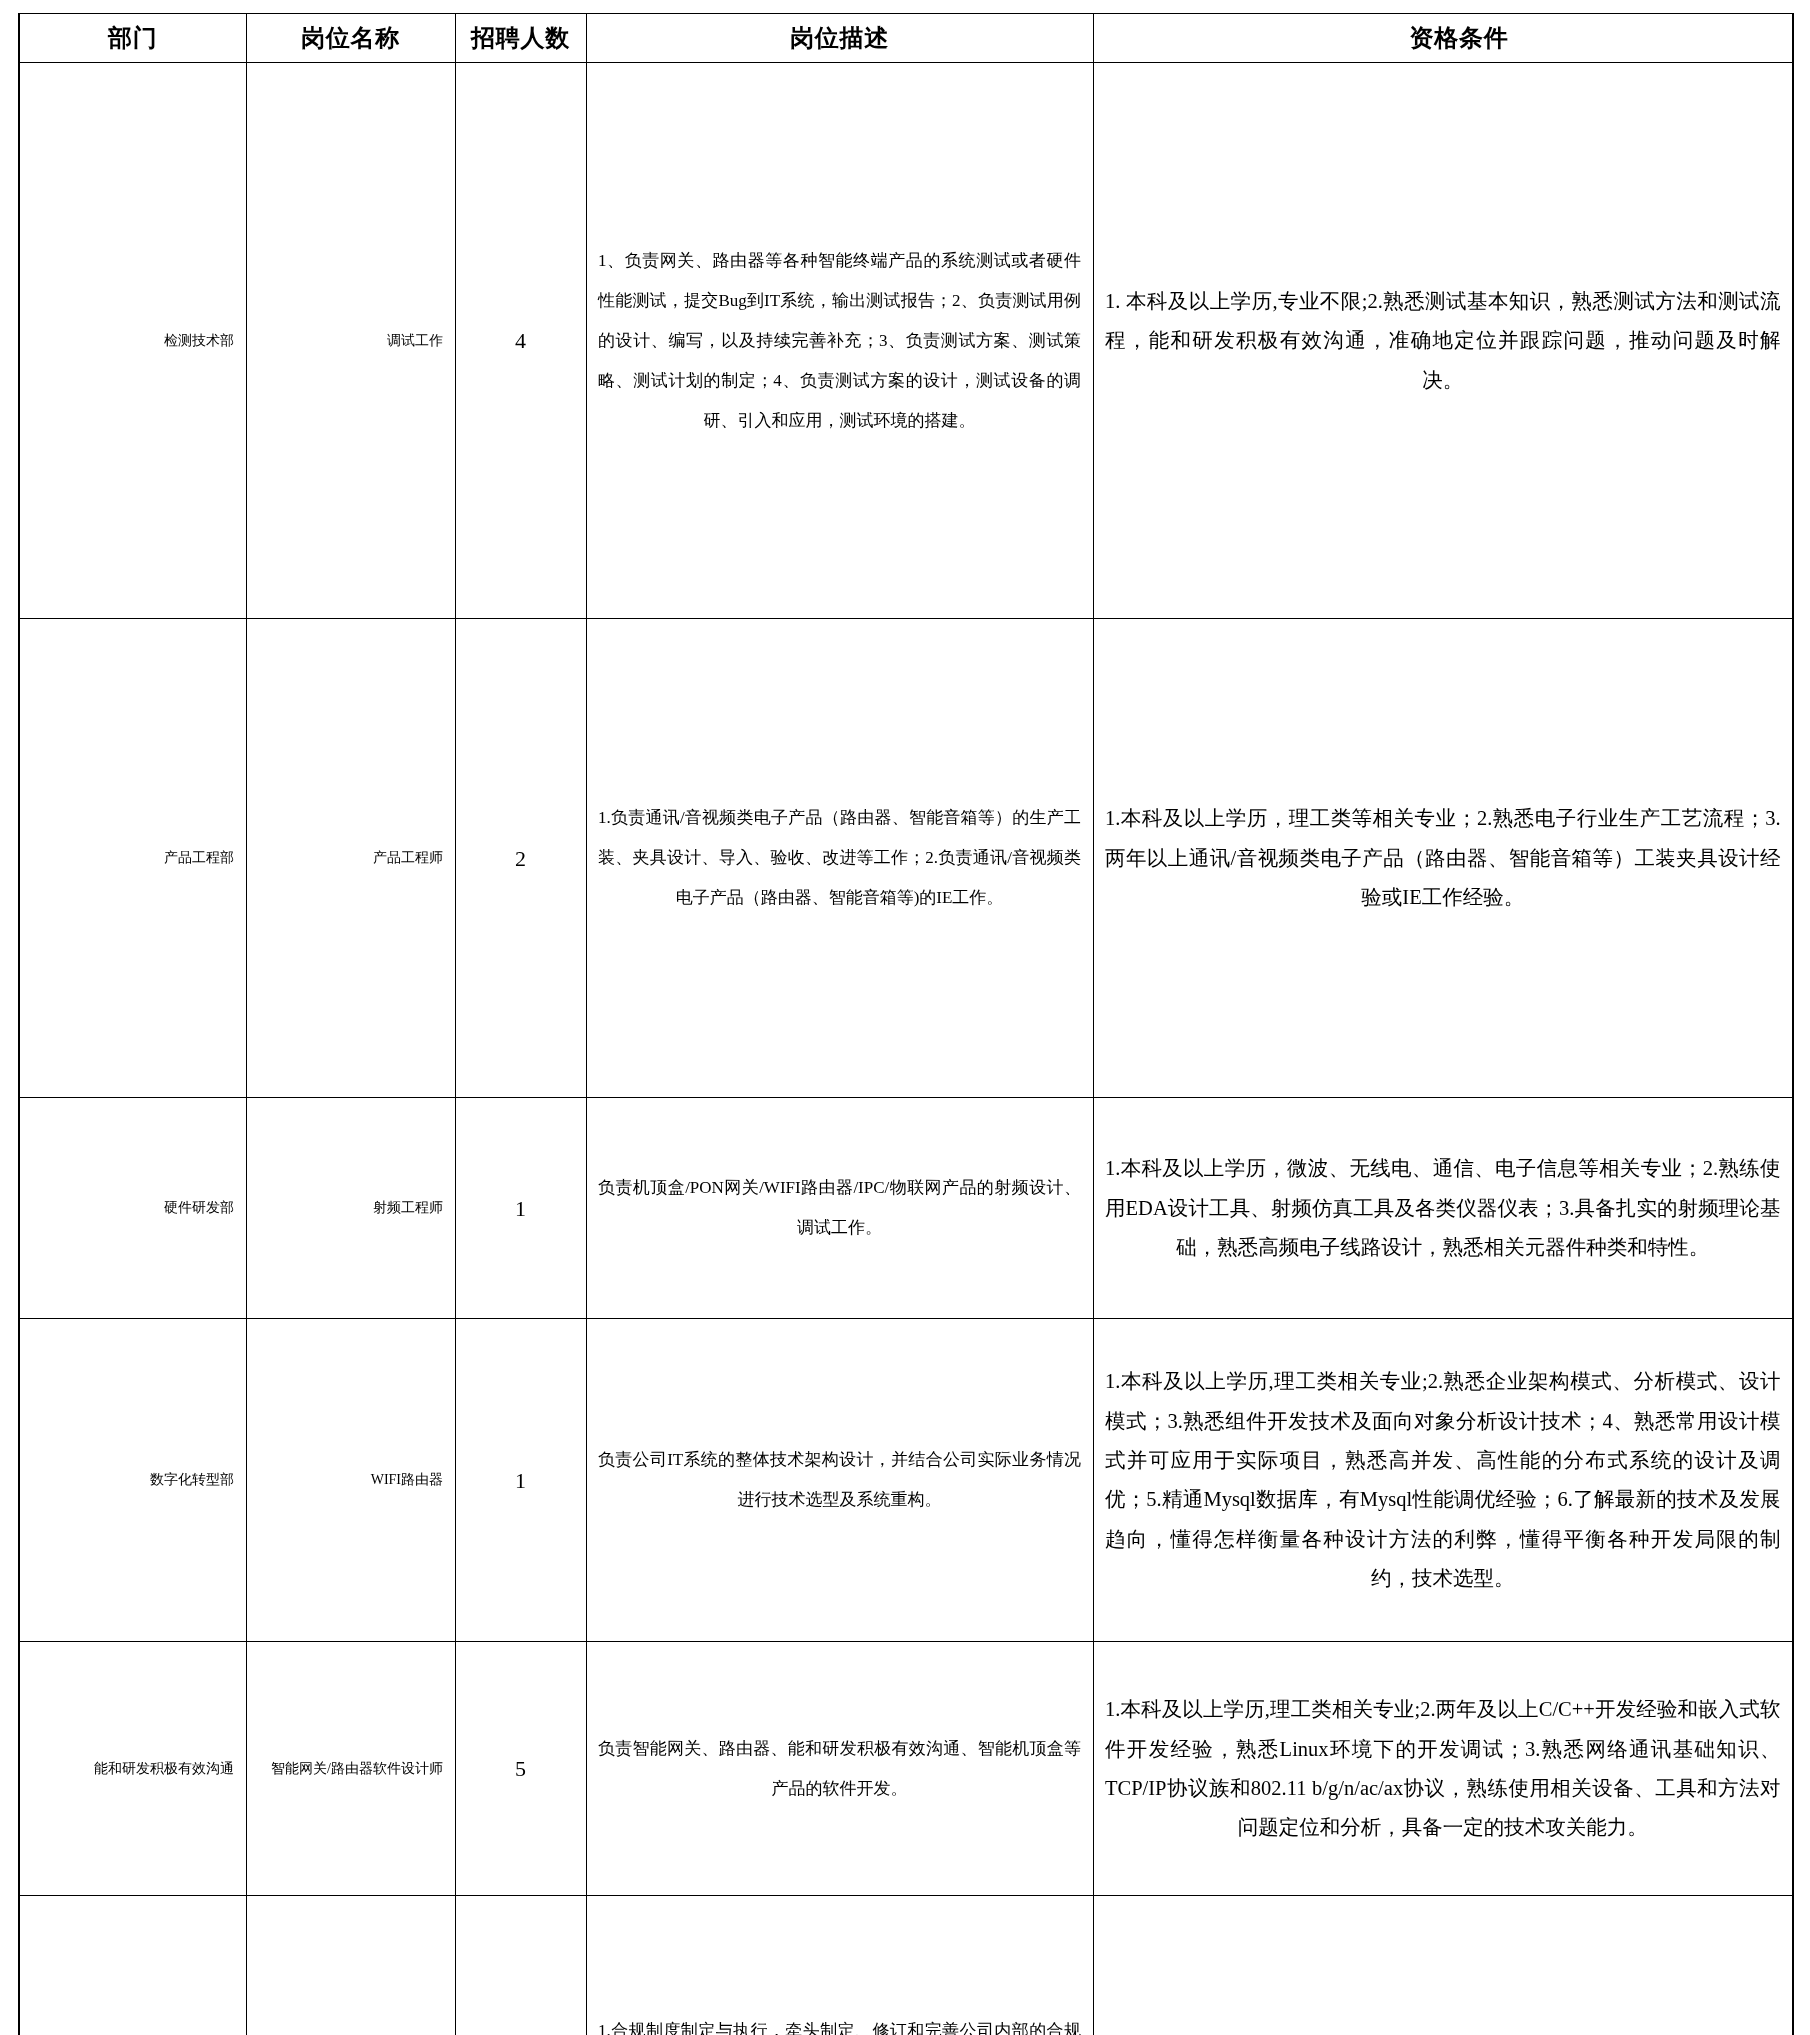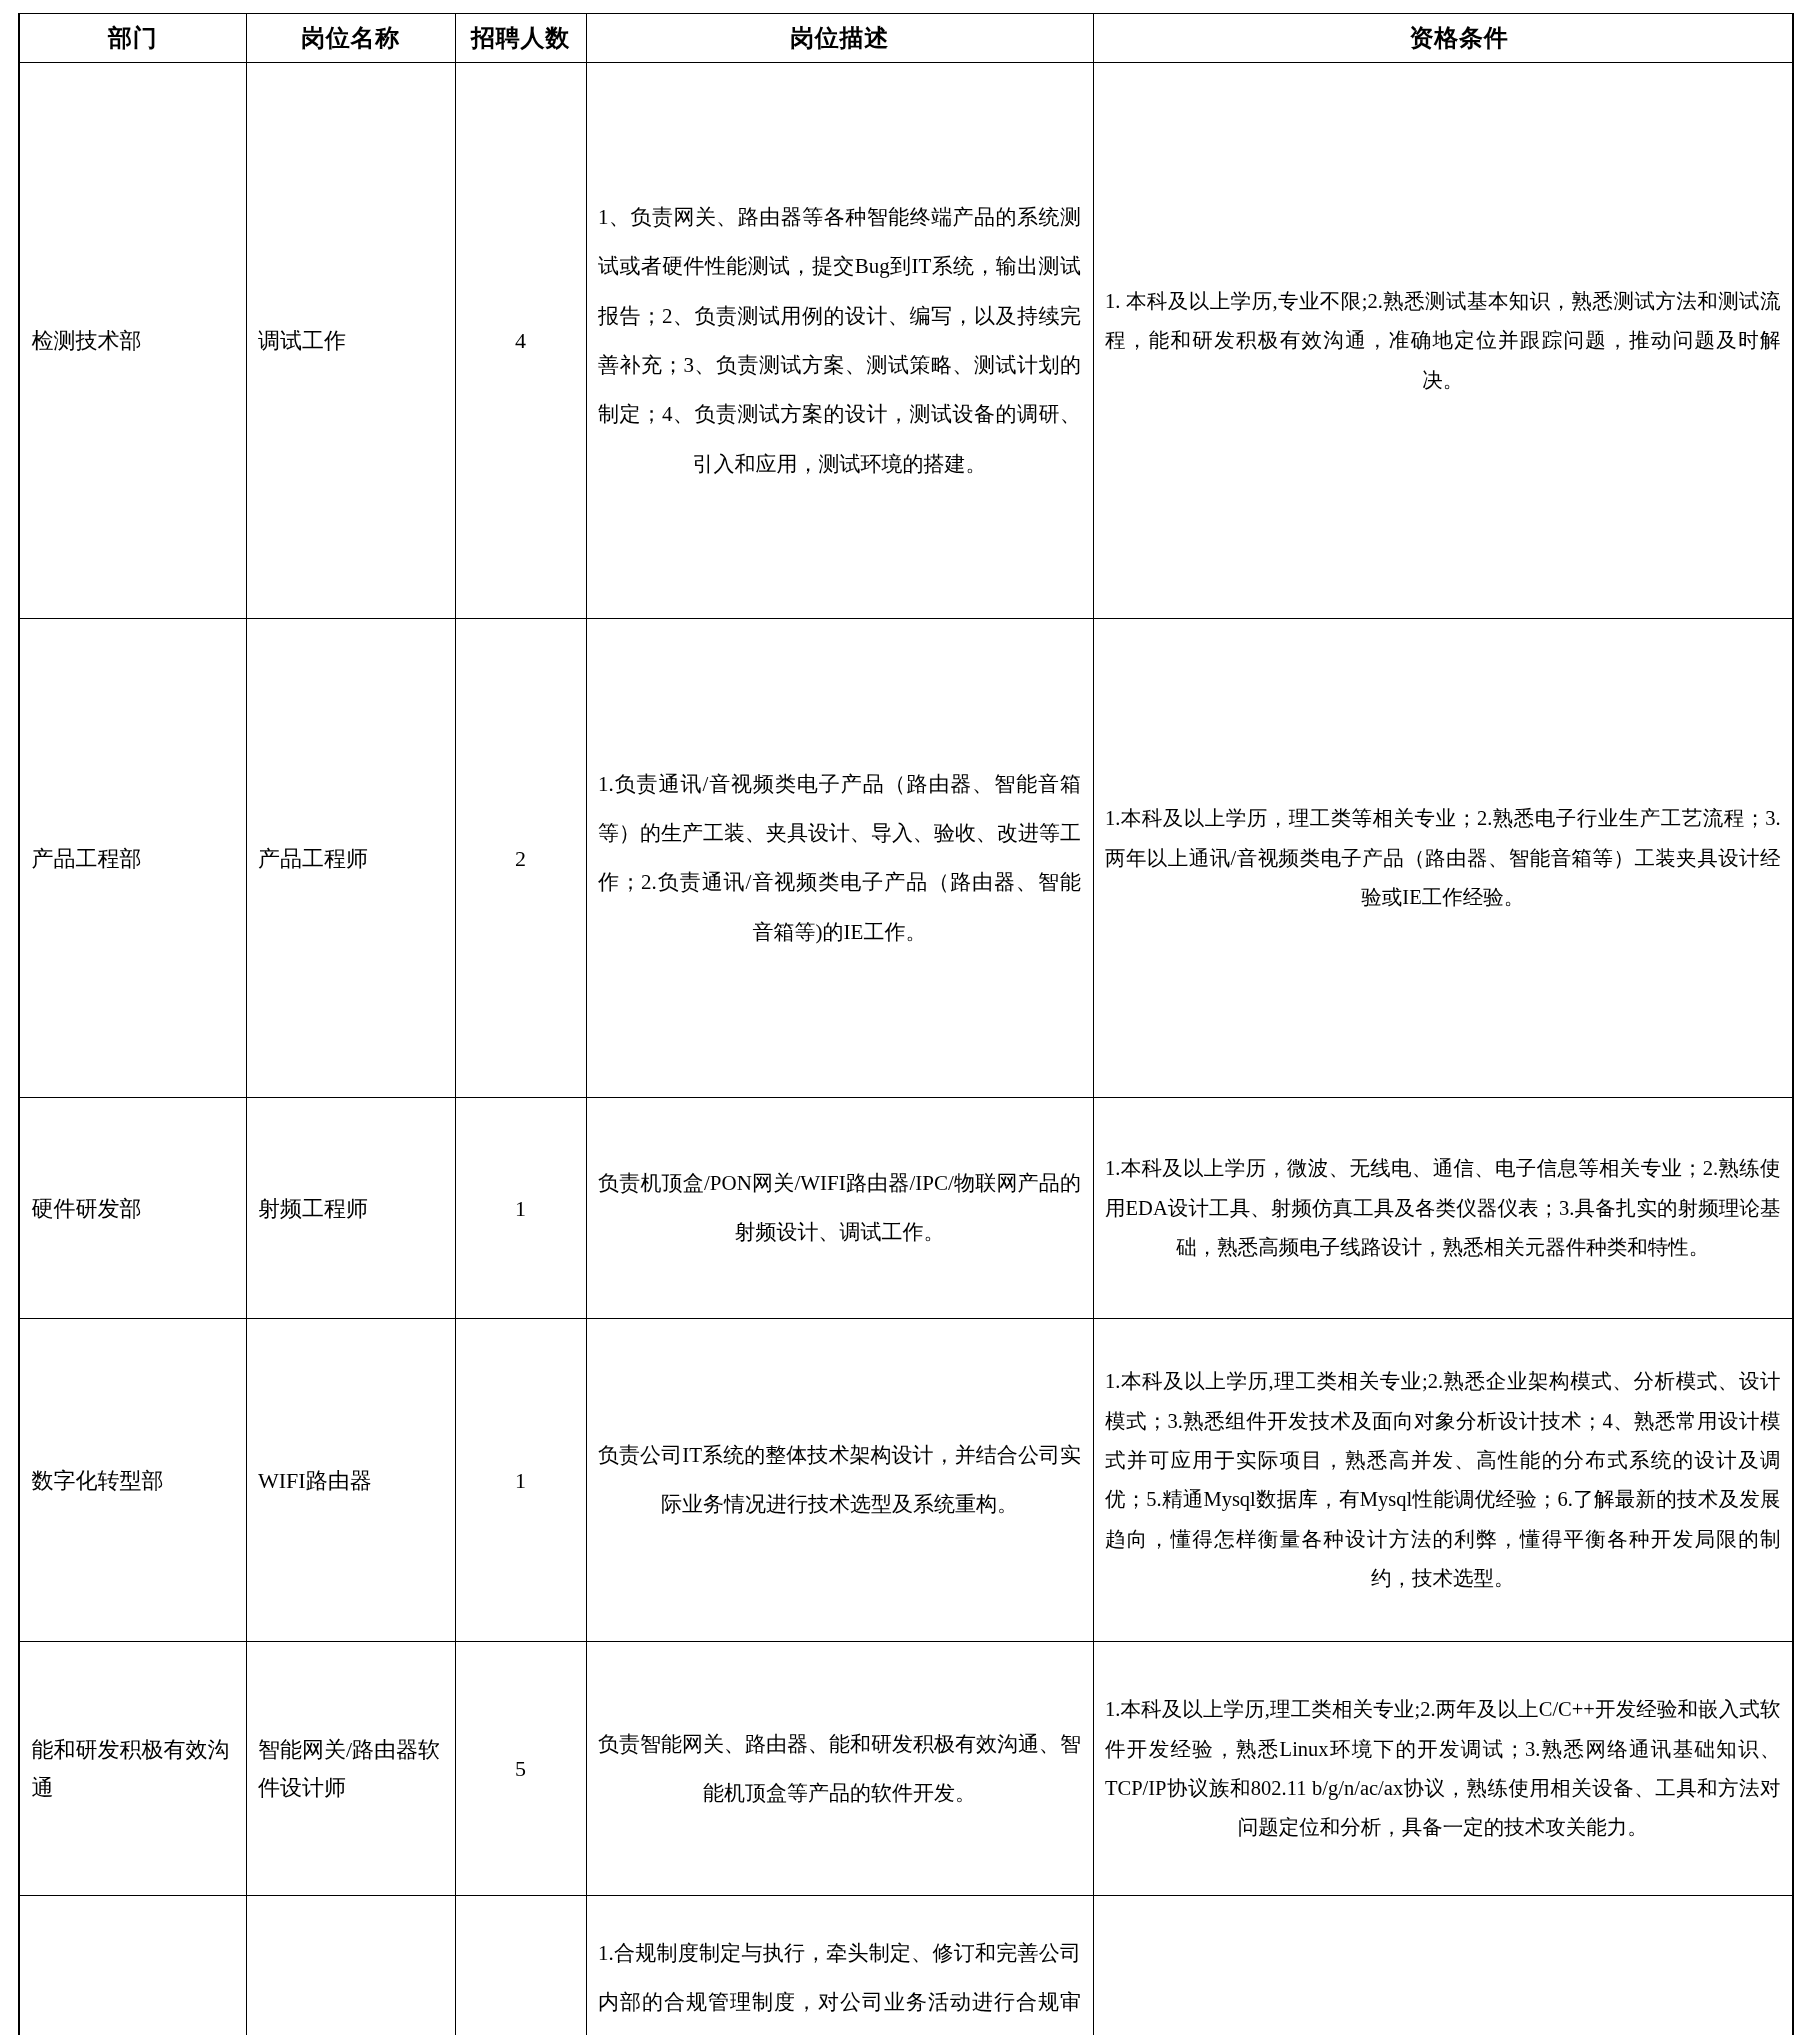--- a/index.html
+++ b/index.html
@@ -46,33 +46,33 @@
     padding-bottom: 11.5px;
     border-top-width: 3.3px;
     border-bottom-width: 3.3px;
     letter-spacing: 0.8px;
   }
   tbody td {
     font-size: 20.5px;
     line-height: 2.05;
   }
   td.cell-center {
-    text-align: left;
-    font-size: 22px;
+    text-align: right;
+    font-size: 14px;
     line-height: 1.7;
   }
   td.cell-count {
     text-align: center;
     font-size: 22px;
   }
   td.cell-desc {
     text-align: justify;
     text-align-last: center;
     text-justify: inter-character;
-    font-size: 21px;
+    font-size: 17px;
     line-height: 2.35;
   }
   td.cell-qual {
     text-align: justify;
     text-align-last: center;
     text-justify: inter-character;
     font-size: 20.5px;
     line-height: 1.92;
   }
   tbody tr:last-child td { border-bottom-width: 3.3px; }

